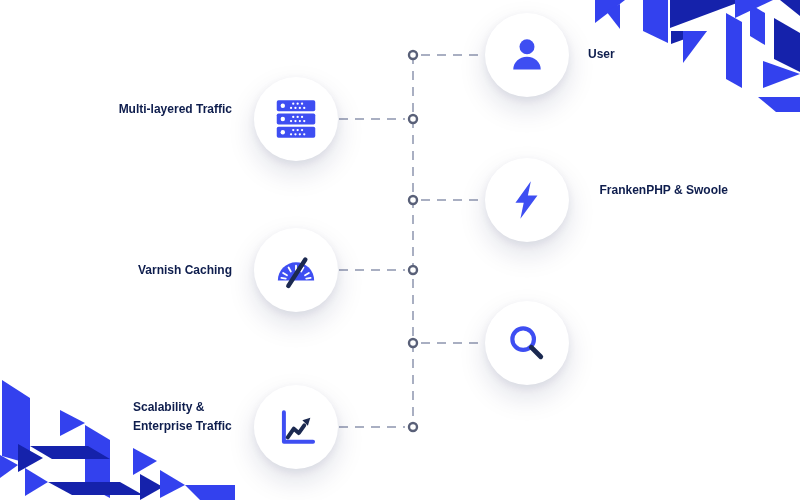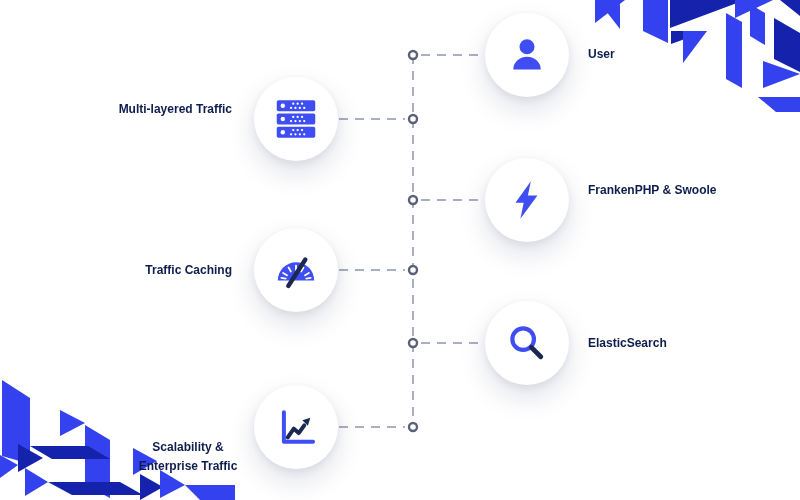--- a/index.html
+++ b/index.html
@@ -126,49 +126,48 @@
       </g>
     </svg>
   </div>
   <div class="node-label" style="left:114px;top:100px;width:118px;text-align:right;">Multi-layered Traffic</div>
 
   <div class="node-circle" style="left:485px;top:158px;">
     <svg width="44" height="44" viewBox="0 0 40 40">
       <path class="ib" d="M23.5 3 L9.5 22.5 L17 22.5 L14 37 L29.5 16 L20.8 16 Z"></path>
     </svg>
   </div>
-  <div class="node-label" style="left:588px;top:181px;width:140px;">FrankenPHP &amp; Swoole</div>
+  <div class="node-label" style="left:588px;top:181px;width:140px;text-align:right;">FrankenPHP &amp; Swoole</div>
 
   <div class="node-circle" style="left:254px;top:228px;">
     <svg width="44" height="44" viewBox="0 0 40 40">
       <path class="ib" d="M3.5 29.5 A16.5 16.5 0 0 1 36.5 29.5 Z"></path>
       <g stroke="#fff" stroke-width="1.7" stroke-linecap="round">
         <line x1="10.65" y1="27.85" x2="6.7" y2="27.15"></line>
         <line x1="11.77" y1="24.75" x2="8.31" y2="22.75"></line>
         <line x1="15.25" y1="21.27" x2="13.25" y2="17.81"></line>
         <line x1="20" y1="20" x2="20" y2="16"></line>
         <line x1="24.75" y1="21.27" x2="26.75" y2="17.81"></line>
         <line x1="28.23" y1="24.75" x2="31.69" y2="22.75"></line>
         <line x1="29.35" y1="27.85" x2="33.3" y2="27.15"></line>
       </g>
       <line class="sn" x1="13" y1="34.5" x2="28.5" y2="10.5" stroke-width="4" stroke-linecap="round"></line>
     </svg>
   </div>
-  <div class="node-label" style="left:92px;top:261px;width:140px;text-align:right;">Traffic Caching</div>
+  <div class="node-label" style="left:92px;top:261px;width:140px;text-align:right;">Varnish Caching</div>
 
   <div class="node-circle" style="left:485px;top:301px;">
     <svg width="44" height="44" viewBox="0 0 40 40">
       <circle class="sb" cx="16.5" cy="16.5" r="9.8" fill="none" stroke-width="3.8"></circle>
       <line class="sn" x1="24" y1="24" x2="32.5" y2="32.5" stroke-width="4.4" stroke-linecap="round"></line>
     </svg>
   </div>
-  <div class="node-label" style="left:588px;top:334px;">ElasticSearch</div>
 
   <div class="node-circle" style="left:254px;top:385px;">
     <svg width="44" height="44" viewBox="0 0 40 40">
       <path class="sb" d="M9 6.5 V33.5 H35.5" fill="none" stroke-width="3.6" stroke-linecap="round" stroke-linejoin="round"></path>
       <path class="sn" d="M12.5 29.5 L18 21.5 L22.5 25.5 L27.5 18.5" fill="none" stroke-width="3.6" stroke-linecap="round" stroke-linejoin="round"></path>
       <path class="in" d="M25.8 13.8 L33 11.5 L30.8 18.8 Z"></path>
     </svg>
   </div>
-  <div class="node-label" style="left:133px;top:398px;width:110px;text-align:center;margin-top:40px;">Scalability &amp; Enterprise Traffic</div>
+  <div class="node-label" style="left:133px;top:398px;width:110px;text-align:left;">Scalability &amp; Enterprise Traffic</div>
 
 </div>
 
 </body></html>

